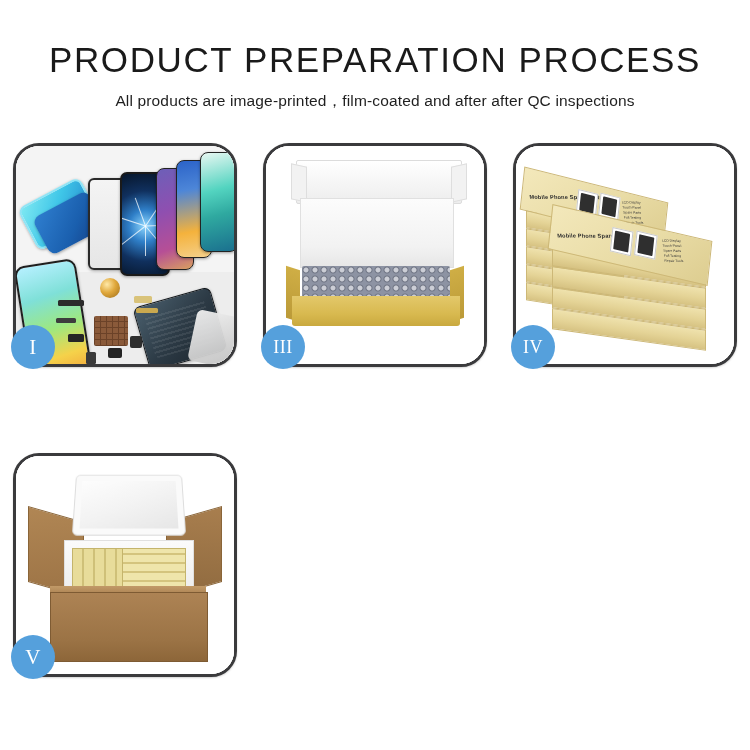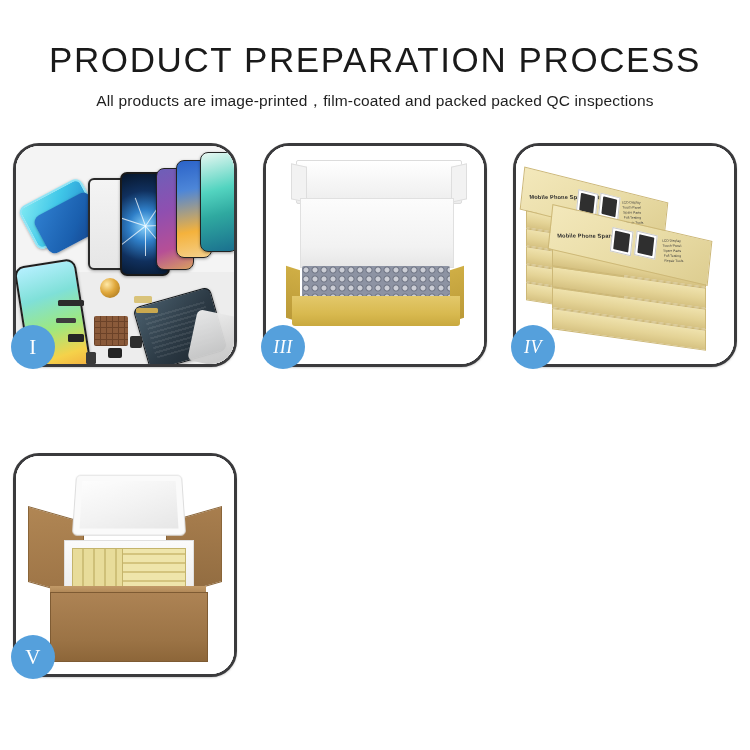--- a/index.html
+++ b/index.html
@@ -87,21 +87,21 @@
     background: #55a0dc;
     display: flex;
     align-items: center;
     justify-content: center;
     font-family: "Liberation Serif", serif;
     font-size: 21px;
     color: #ffffff;
     letter-spacing: 0.5px;
     z-index: 6;
   }
-  .badge.wide { font-size: 18px; font-style: italic; }
+  .badge.wide { font-size: 18px; }
   .badge.xwide { font-size: 16px; }
 
   
   .p1-bg { position:absolute; inset:0; background:#f4f4f4; }
   .p1-band {
     position:absolute; left:0; right:0; top:58%; height:42%;
     background:#ededed;
   }
   .phone {
     position: absolute;
@@ -400,21 +400,21 @@
   }
   .c6-tape {
     position:absolute; background: rgba(152,122,82,0.85);
   }
 </style>
 </head>
 <body>
 
 <div id="header">
   <h1 id="page-title">PRODUCT PREPARATION PROCESS</h1>
-  <p id="page-subtitle">All products are image-printed，film-coated and packed packed QC inspections</p>
+  <p id="page-subtitle">All products are image-printed，film-coated and after after QC inspections</p>
 </div>
 
 <div id="panel-grid">
 
   <div class="panel">
     <div class="panel-photo">
       <div class="p1-bg"></div>
       <div class="p1-band"></div>
 
       <div class="phone ph-teal"></div>

